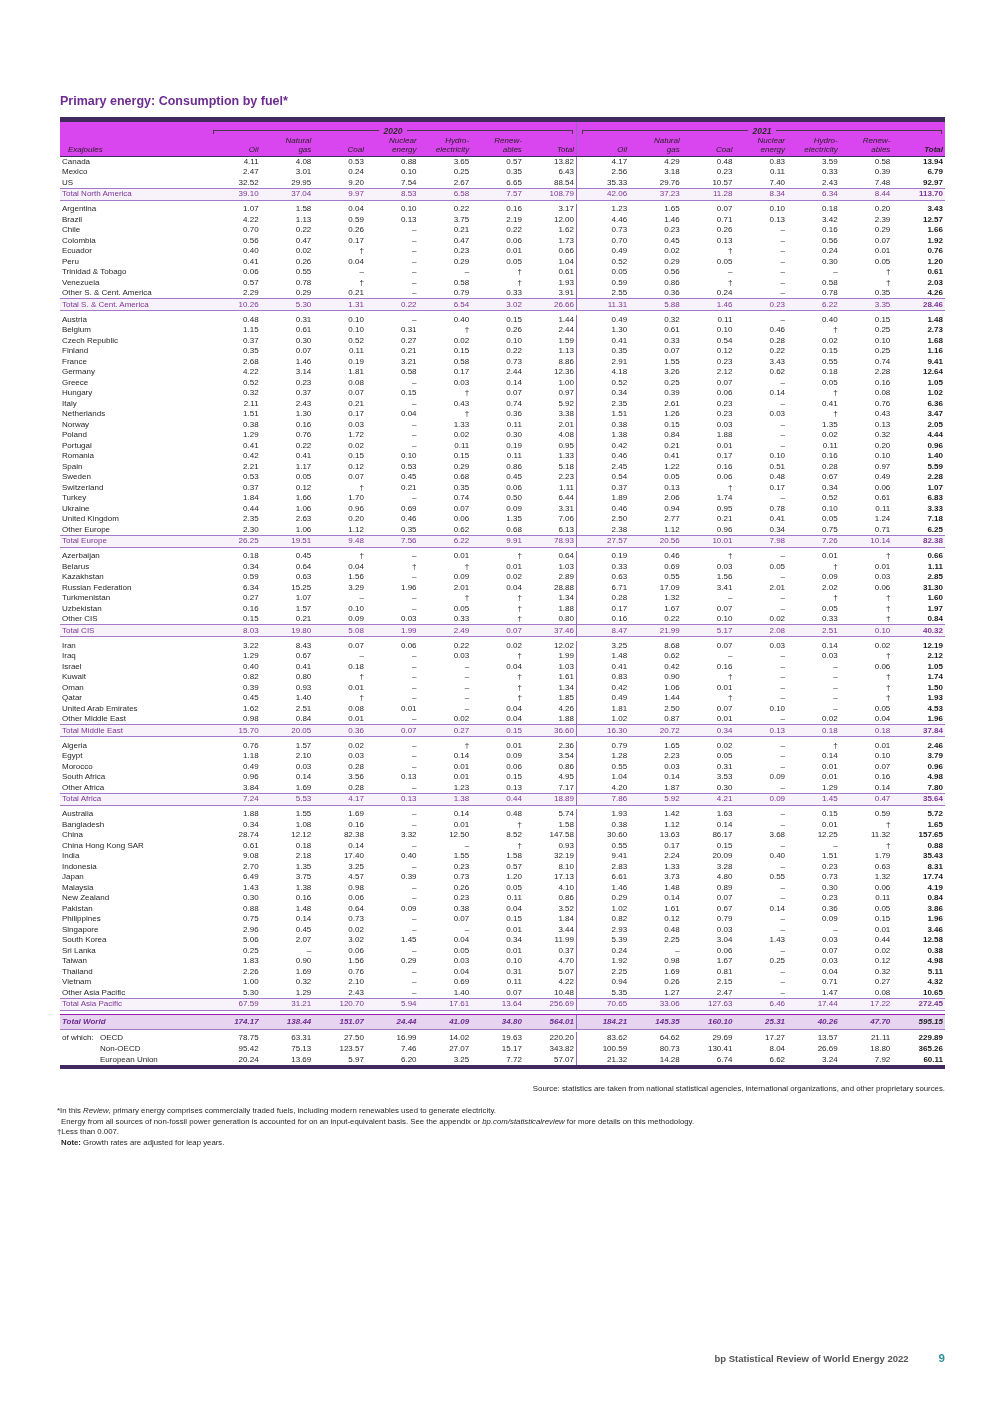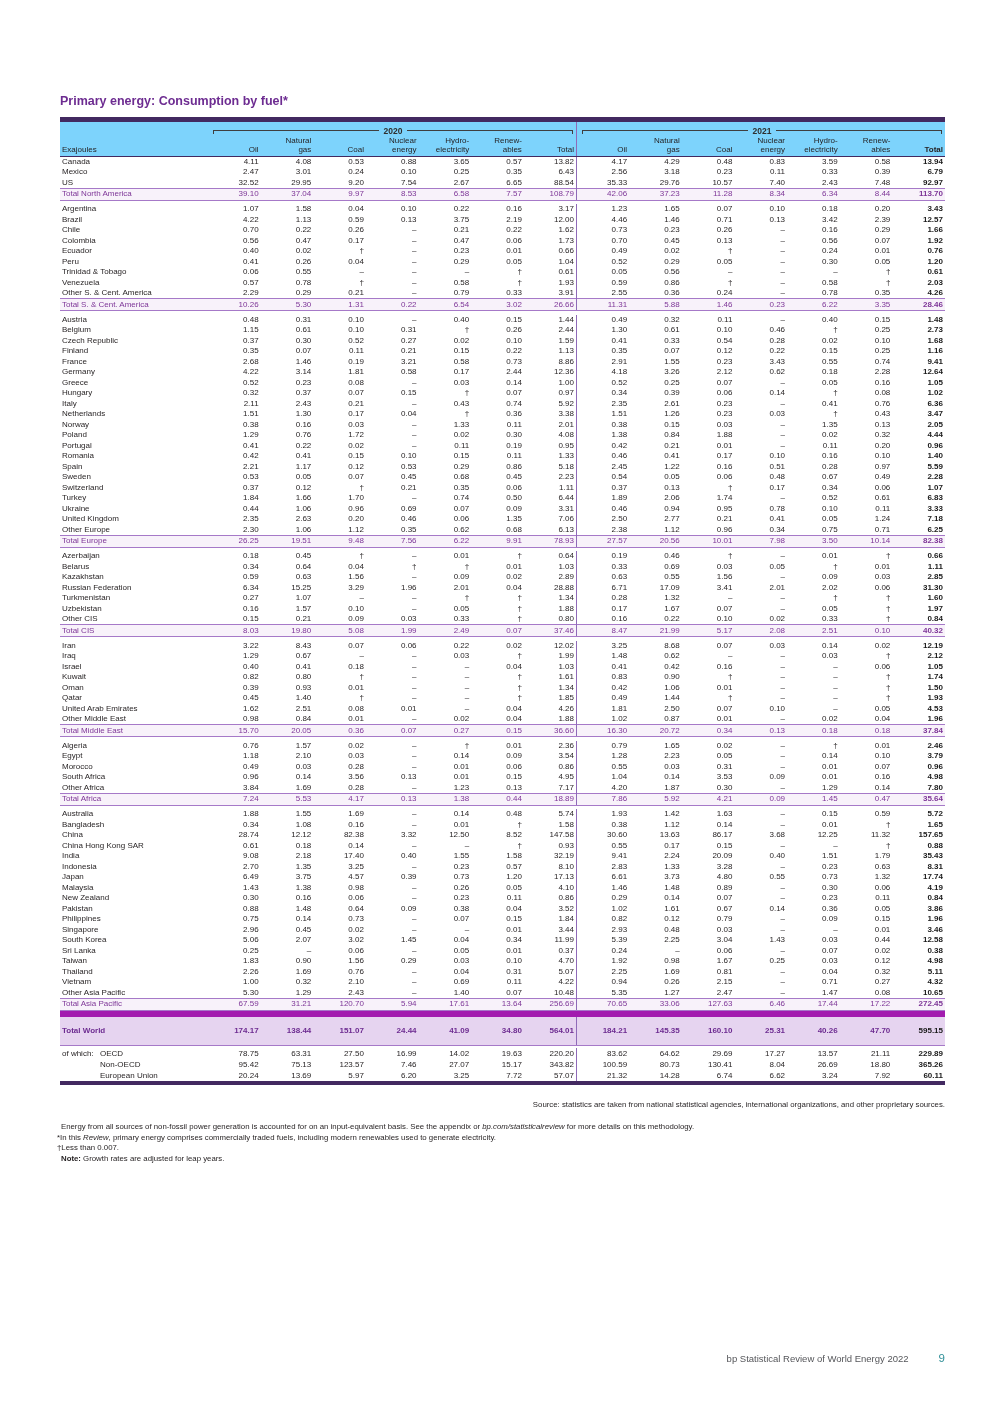--- a/index.html
+++ b/index.html
@@ -4,49 +4,49 @@
 <style>
   * { margin:0; padding:0; box-sizing:border-box; }
   html,body { background:#ffffff; }
   body { width:992px; min-height:1403px; position:relative; font-family:"Liberation Sans", sans-serif; color:#231f20; }
   .page { position:absolute; left:60px; top:94px; width:885px; }
   h1.title { font-size:12.5px; font-weight:bold; color:#6d2c91; margin-bottom:9px; }
   .topbar { height:5px; background:#422960; width:100%; }
   .bottombar { height:4px; background:#422960; width:100%; }
   table.energy { width:885px; border-collapse:collapse; table-layout:fixed; font-size:8px; }
   col.c-label { width:148px; }
-  thead { background:#7dd3fc; }
+  thead { background:#d946ef;font-style:italic; }
   thead th { font-weight:normal; text-align:right; vertical-align:bottom; padding:1px 2px 2px 0; }
   thead tr.colrow th { border-bottom:1.5px solid #422960; white-space:pre-line; line-height:9px; }
-  thead th.lblh { text-align:left; padding-left:2px; }
+  thead th.lblh { text-align:left; padding-left:8px; }
   thead th.bold, td.num.c14 { font-weight:bold; }
   tr.yrow th { padding:0; }
   .bracket { display:flex; align-items:flex-start; height:13px; padding:3px 3px 0 5px; }
   .bracket .bl, .bracket .br { flex:1; border-top:1px solid #3f3f3f; height:4px; margin-top:5px; }
   .bracket .bl { border-left:1px solid #3f3f3f; }
   .bracket .br { border-right:1px solid #3f3f3f; }
   .bracket .ylabel { padding:0 5px; font-weight:bold; font-size:8.5px; line-height:13px; color:#2e2e2e; }
   tbody td { padding:0 2px 0 0; height:10.5px; line-height:10px; }
   td.lbl { text-align:left; padding-left:2px; white-space:nowrap; }
   td.num { text-align:right; font-variant-numeric:tabular-nums; }
   td.num.c14 { color:#1a1a1a; }
   
   tbody td:nth-child(9), thead tr.colrow th:nth-child(9), th.ysep { border-left:1px solid #8f6ab8; }
   tr.total-row td { color:#7d3597; border-top:1px solid #a679c8; border-bottom:1px solid #a679c8; background:#f8f2fa; height:12px; }
   tr.total-row td.num.c14 { color:#7d3597; font-weight:bold; }
-  tr.world-row td { color:#6d2c91; font-weight:bold; background:#e6d4f0; border-top:6px solid #a21caf; border-bottom:1px solid #a679c8; height:31px; }
+  tr.world-row td { color:#6d2c91; font-weight:bold; background:#e6d4f0; border-top:1px solid #a21caf; border-bottom:1px solid #a679c8; height:15px;font-style:italic; }
   tr.spacer td { height:4px; border:none; }
   tr.ofw-row td { height:11px; }
   tr.ofw-row.indent td.lbl { padding-left:40px; }
   .ofw-prefix { display:inline-block; width:38px; }
   .srcline { text-align:right; font-size:7.8px; margin-top:15px; color:#231f20; }
   .fnblock { margin-top:13px; font-size:7.8px; line-height:10.5px; margin-left:-3px; }
   .fn i { font-style:italic; }
   .fn.indent { padding-left:4px; }
-  .footer { position:absolute; right:47px; top:1352px; display:flex; align-items:baseline; gap:30px; }
+  .footer { position:absolute; right:47px; top:1352px; display:flex; align-items:baseline; gap:30px;font-weight:bold; }
   .footer .ftext { font-size:9.5px; color:#55565a; }
   .footer .pageno { font-size:11.5px; color:#2f8f97; }
 </style>
 </head>
 <body>
 
 <div class="page">
   <h1 class="title">Primary energy: Consumption by fuel*</h1>
 
   <div class="topbar"></div>
@@ -722,21 +722,21 @@
           <td class="num c2">19.51</td>
           <td class="num c3">9.48</td>
           <td class="num c4">7.56</td>
           <td class="num c5">6.22</td>
           <td class="num c6">9.91</td>
           <td class="num c7">78.93</td>
           <td class="num c8">27.57</td>
           <td class="num c9">20.56</td>
           <td class="num c10">10.01</td>
           <td class="num c11">7.98</td>
-          <td class="num c12">3.50</td>
+          <td class="num c12">7.26</td>
           <td class="num c13">10.14</td>
           <td class="num c14">82.38</td>
         </tr>
         <tr class="spacer">
           <td colspan="15" style="height: 4px;"></td>
         </tr>
         <tr class="data-row">
           <td class="lbl">Azerbaijan</td>
           <td class="num c1">0.18</td>
           <td class="num c2">0.45</td>
@@ -1534,22 +1534,22 @@
           <td class="num c14">60.11</td>
         </tr>
       </tbody>
   </table>
 
   <div class="bottombar"></div>
 
   <div class="srcline">Source: statistics are taken from national statistical agencies, international organizations, and other proprietary sources.</div>
 
   <div class="fnblock">
+    <div class="fn"><span>*</span><span>In this </span><i>Review</i><span>, primary energy comprises commercially traded fuels, including modern renewables used to generate electricity.</span></div>
     <div class="fn indent"><span>Energy from all sources of non-fossil power generation is accounted for on an input-equivalent basis. See the appendix or </span><i>bp.com/statisticalreview</i><span> for more details on this methodology.</span></div>
-    <div class="fn"><span>*</span><span>In this </span><i>Review</i><span>, primary energy comprises commercially traded fuels, including modern renewables used to generate electricity.</span></div>
     <div class="fn">†Less than 0.007.</div>
     <div class="fn indent"><b>Note:</b><span> Growth rates are adjusted for leap years.</span></div>
   </div>
 </div>
 
 <div class="footer">
   <span class="ftext">bp Statistical Review of World Energy 2022</span>
   <span class="pageno">9</span>
 </div>
 

